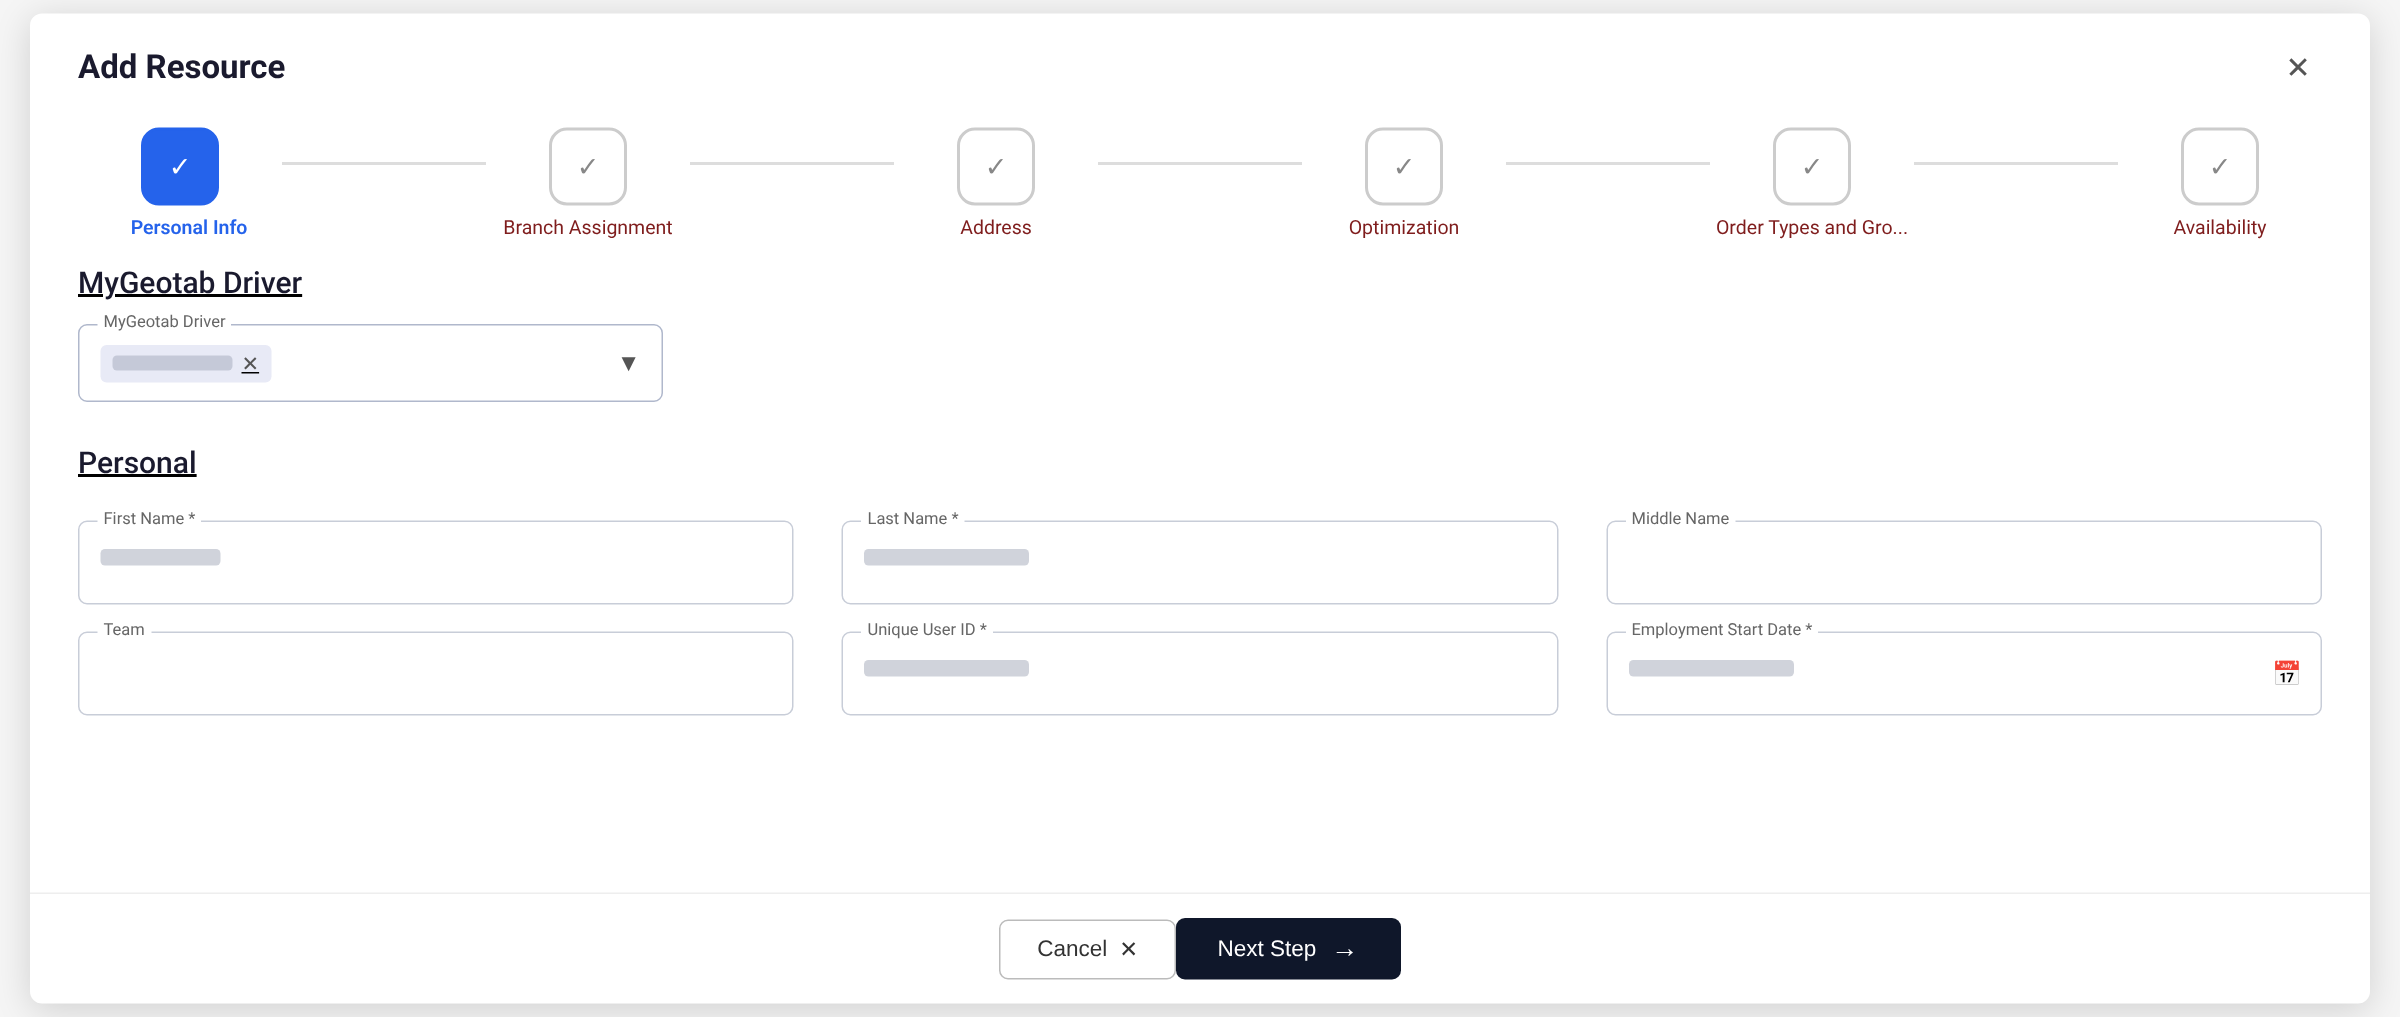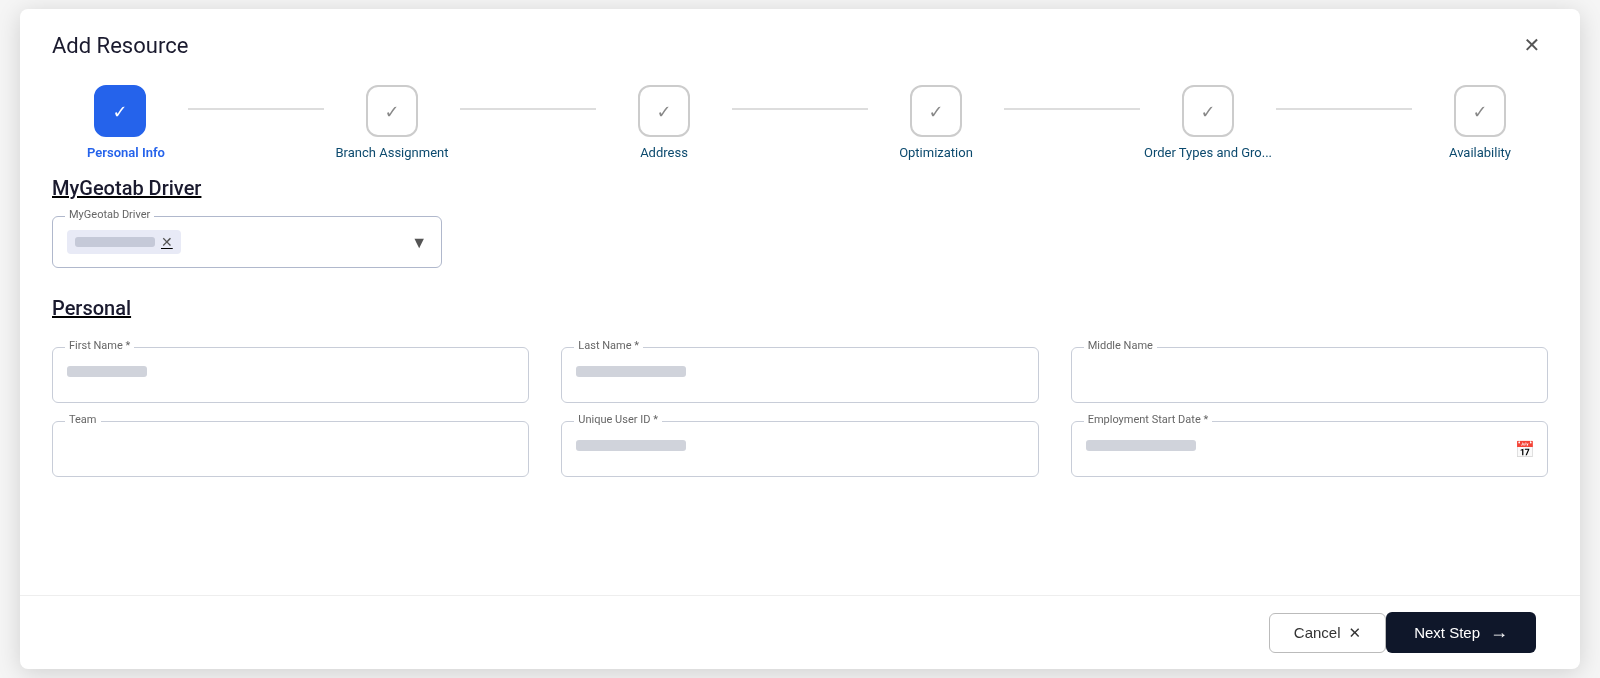--- a/index.html
+++ b/index.html
@@ -22,21 +22,21 @@
       flex-direction: column;
     }
     .modal-header {
       padding: 20px 32px 0 32px;
       display: flex;
       align-items: center;
       justify-content: space-between;
     }
     .modal-title {
       font-size: 22px;
-      font-weight: 400;
+      font-weight: 700;
       color: #1a1a2e;
     }
     .close-btn {
       width: 32px;
       height: 32px;
       border: none;
       background: none;
       cursor: pointer;
       font-size: 20px;
       color: #555;
@@ -71,21 +71,21 @@
       z-index: 1;
     }
     .step-circle.active {
       border-color: #2563eb;
       background: #2563eb;
       color: #fff;
     }
     .step-label {
       margin-top: 8px;
       font-size: 13px;
-      color: #0c4a6e;
+      color: #7f1d1d;
       white-space: nowrap;
       text-align: center;
     }
     .step-label.active {
       color: #2563eb;
       font-weight: 600;
       padding-left: 12px;
     }
     .step-connector {
       flex: 1;
@@ -201,23 +201,23 @@
     .field-calendar-icon {
       position: absolute;
       right: 12px;
       top: 50%;
       transform: translateY(-50%);
       color: #888;
       font-size: 16px;
     }
     .modal-footer {
       display: flex;
-      justify-content: flex-end;
-      align-items: center;
-      padding: 16px 44px;
+      justify-content: center;
+      align-items: center;
+      padding: 16px 16px;
       border-top: 1px solid #eee;
       margin-top: auto;
     }
     .cancel-btn {
       border: 1.5px solid #bbb;
       background: #fff;
       border-radius: 6px;
       padding: 10px 24px;
       font-size: 15px;
       color: #333;

